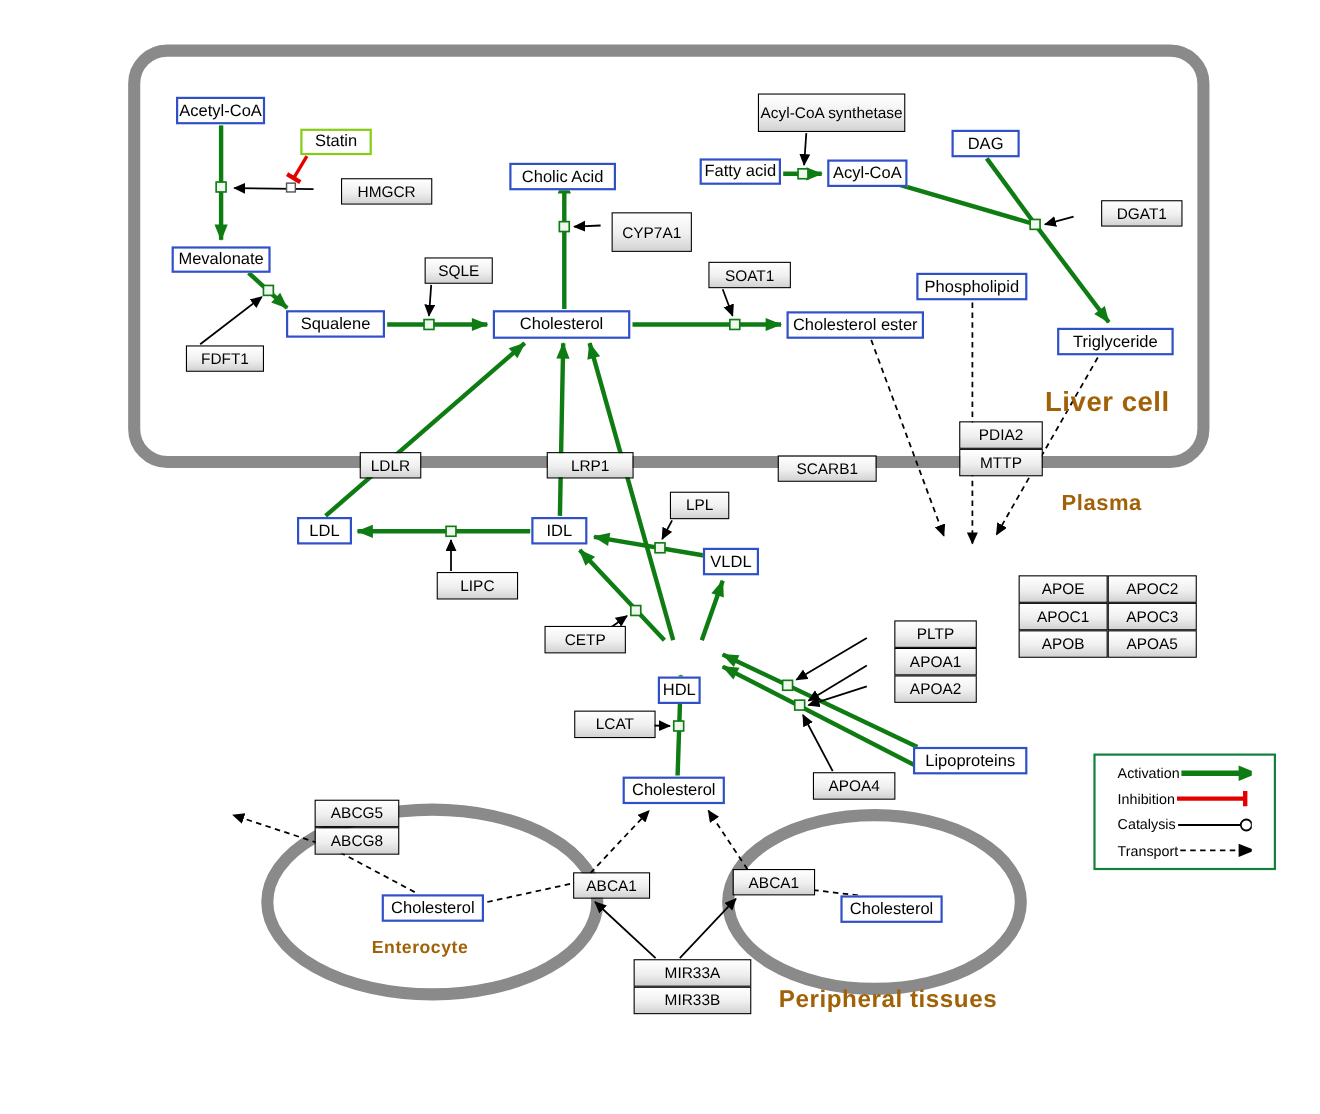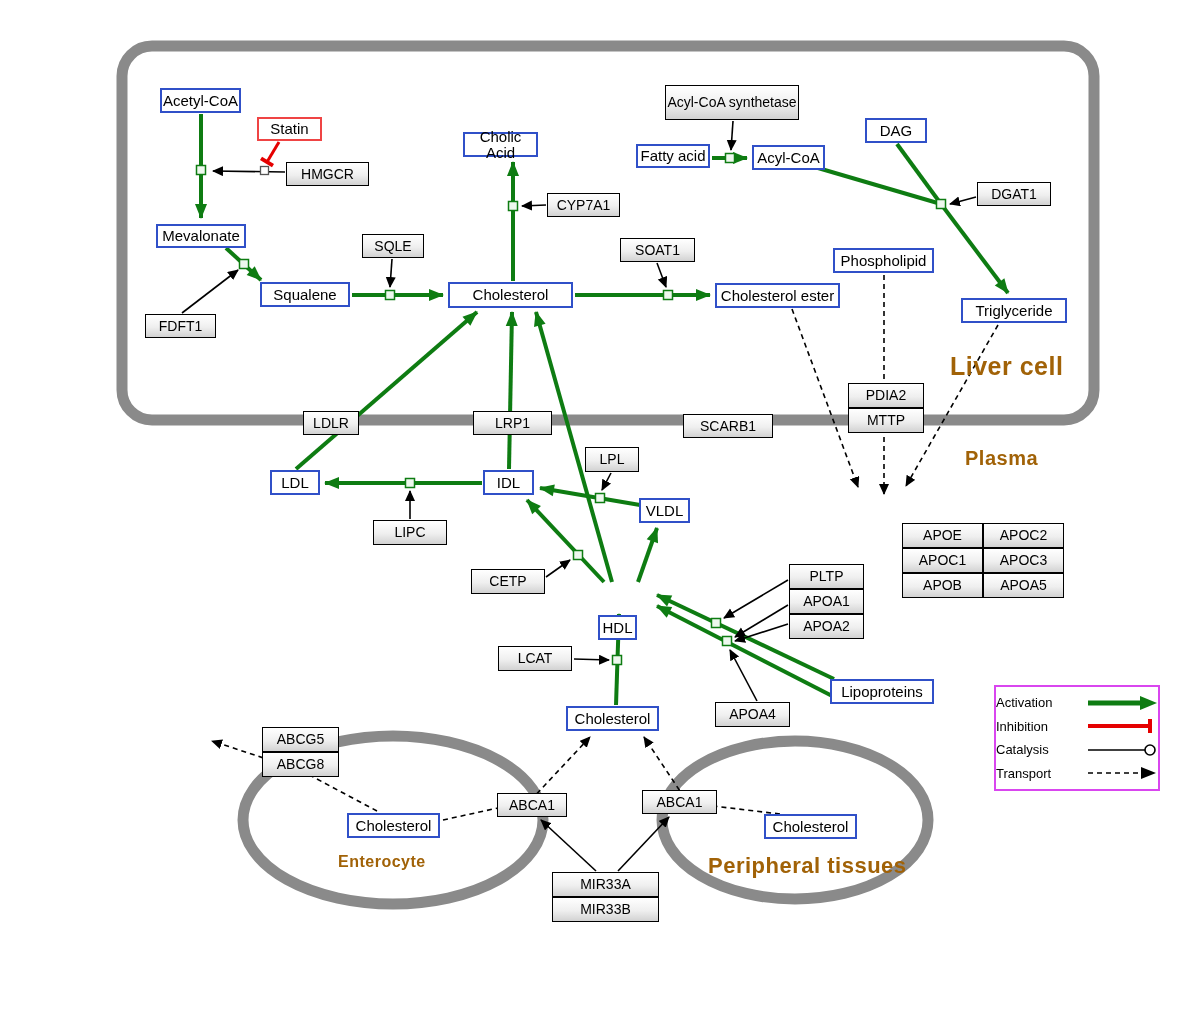--- a/index.html
+++ b/index.html
@@ -7,30 +7,30 @@
     position:relative;width:1200px;height:1013px;background:#ffffff;
     font-family:"Liberation Sans",sans-serif;overflow:hidden;
   }
   #edges{position:absolute;left:0;top:0;pointer-events:none;}
   .box{
     position:absolute;display:flex;align-items:center;justify-content:center;
     text-align:center;background:#fff;box-sizing:border-box;color:#000;
     font-size:14px;line-height:1.05;white-space:normal;
   }
   .metab{border:2px solid #3050c8;font-size:15px;}
-  .gene{border:1px solid #000;background:linear-gradient(180deg,#ffffff 0%,#efefef 55%,#d2d2d2 100%);}
-  .statin{border:2px solid #ef4444;font-size:15px;}
+  .gene{border:1px solid #000;background:linear-gradient(180deg,#ffffff 0%,#efefef 55%,#d2d2d2 100%);margin-left:24px;}
+  .statin{border:2px solid #84cc16;font-size:15px;margin-left:16px;}
   .region-label{
     position:absolute;color:#a16207;font-weight:bold;letter-spacing:0.5px;
   }
   #legend{
     position:absolute;left:994px;top:685px;width:166px;height:106px;
-    border:2px solid #d946ef;background:#fff;box-sizing:border-box;
+    border:2px solid #15803d;background:#fff;box-sizing:border-box;
     display:flex;flex-direction:column;justify-content:space-around;
-    padding:4px 0;
+    padding:4px 20px;
   }
   .legend-row{display:flex;align-items:center;justify-content:space-between;height:20px;}
   .legend-row span{font-size:13px;color:#000;}
 </style>
 </head>
 <body>
 
 <div id="canvas">
 
   <svg id="edges" width="1200" height="1013" viewBox="0 0 1200 1013">
@@ -126,22 +126,22 @@
     <rect x="260.5" y="166.5" width="8" height="8" fill="#ffffff" stroke="#555555" stroke-width="1.3"></rect>
   </svg>
 
   <div class="box metab" style="left:160px;top:88px;width:81px;height:25px">Acetyl-CoA</div>
   <div class="box statin" style="left:257px;top:117px;width:65px;height:24px">Statin</div>
   <div class="box gene" style="left:286px;top:162px;width:83px;height:24px">HMGCR</div>
   <div class="box metab" style="left:156px;top:224px;width:90px;height:24px">Mevalonate</div>
   <div class="box gene" style="left:145px;top:314px;width:71px;height:24px">FDFT1</div>
   <div class="box metab" style="left:260px;top:282px;width:90px;height:25px">Squalene</div>
   <div class="box gene" style="left:362px;top:234px;width:62px;height:24px">SQLE</div>
-  <div class="box metab" style="left:463px;top:132px;width:75px;height:25px">Cholic Acid</div>
-  <div class="box gene" style="left:547px;top:193px;width:73px;height:24px">CYP7A1</div>
+  <div class="box metab" style="left:463px;top:148px;width:97px;height:25px">Cholic Acid</div>
+  <div class="box gene" style="left:532px;top:193px;width:73px;height:36px">CYP7A1</div>
   <div class="box metab" style="left:448px;top:282px;width:125px;height:26px">Cholesterol</div>
   <div class="box gene" style="left:620px;top:238px;width:75px;height:24px">SOAT1</div>
   <div class="box metab" style="left:715px;top:283px;width:125px;height:25px">Cholesterol ester</div>
   <div class="box gene" style="left:665px;top:85px;width:134px;height:35px">Acyl-CoA synthetase</div>
   <div class="box metab" style="left:636px;top:144px;width:74px;height:24px">Fatty acid</div>
   <div class="box metab" style="left:752px;top:145px;width:73px;height:25px">Acyl-CoA</div>
   <div class="box metab" style="left:865px;top:118px;width:62px;height:25px">DAG</div>
   <div class="box gene" style="left:977px;top:182px;width:74px;height:24px">DGAT1</div>
   <div class="box metab" style="left:833px;top:248px;width:101px;height:25px">Phospholipid</div>
   <div class="box metab" style="left:961px;top:298px;width:106px;height:25px">Triglyceride</div>
@@ -180,21 +180,21 @@
   <div class="box metab" style="left:347px;top:813px;width:93px;height:25px">Cholesterol</div>
   <div class="box gene" style="left:497px;top:793px;width:70px;height:24px">ABCA1</div>
   <div class="box gene" style="left:642px;top:790px;width:75px;height:24px">ABCA1</div>
   <div class="box metab" style="left:764px;top:814px;width:93px;height:25px">Cholesterol</div>
   <div class="box gene" style="left:552px;top:872px;width:107px;height:25px">MIR33A</div>
   <div class="box gene" style="left:552px;top:897px;width:107px;height:25px">MIR33B</div>
 
   <div class="region-label" style="left:950px;top:352px;font-size:25px">Liver cell</div>
   <div class="region-label" style="left:965px;top:447px;font-size:20px">Plasma</div>
   <div class="region-label" style="left:338px;top:853px;font-size:16px">Enterocyte</div>
-  <div class="region-label" style="left:708px;top:853px;font-size:22px">Peripheral tissues</div>
+  <div class="region-label" style="left:708px;top:895px;font-size:22px">Peripheral tissues</div>
 
   <div id="legend">
     <div class="legend-row">
       <span>Activation</span>
       <svg width="72" height="18">
         <line x1="2" y1="9" x2="55" y2="9" stroke="#0e7c12" stroke-width="5"></line>
         <polygon points="54,2 71,9 54,16" fill="#0e7c12"></polygon>
       </svg>
     </div>
     <div class="legend-row">

